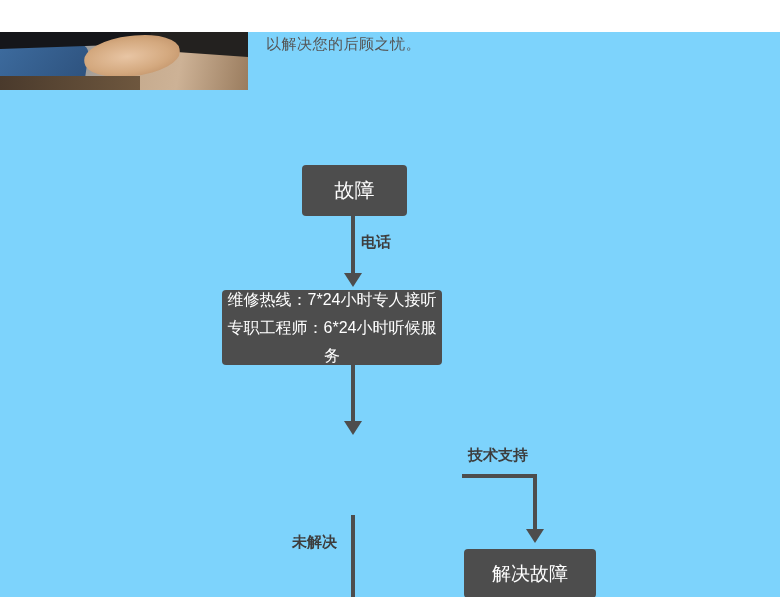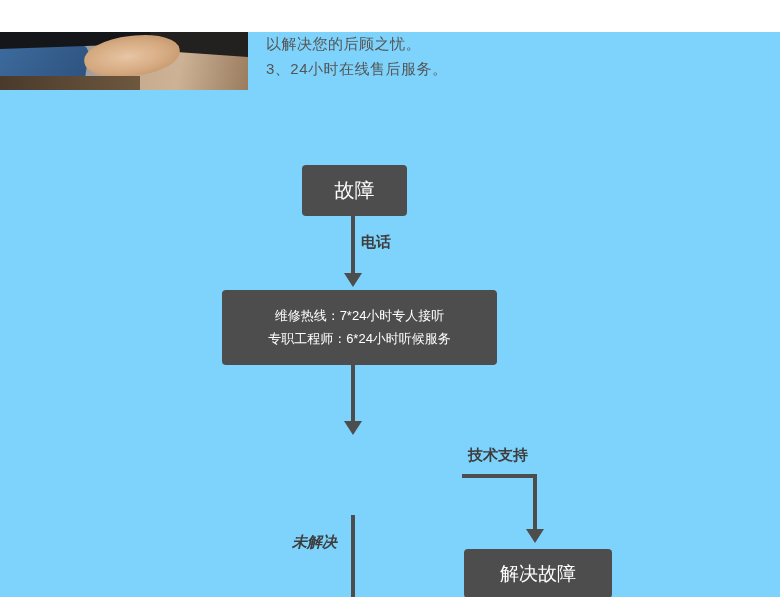--- a/index.html
+++ b/index.html
@@ -70,23 +70,23 @@
     position: absolute;
     background: #4d4d4d;
     color: #ffffff;
     border-radius: 4px;
     display: flex; flex-direction: column;
     align-items: center; justify-content: center;
     text-align: center;
     line-height: 1.75;
   }
   .node-fault   { left: 302px; top: 133px; width: 105px; height: 51px; font-size: 20px; }
-  .node-hotline { left: 222px; top: 258px; width: 275px; height: 75px; font-size: 13px; justify-content: center; }
+  .node-hotline { left: 222px; top: 258px; width: 220px; height: 75px; font-size: 16px; justify-content: center; }
   .node-engineer{ left: 246px; top: 407px; width: 216px; height: 76px; font-size: 16px; }
-  .node-resolved{ left: 464px; top: 517px; width: 148px; height: 49px; font-size: 19px; }
+  .node-resolved{ left: 464px; top: 517px; width: 132px; height: 49px; font-size: 19px; }
   .node-bottom-partial {
     position: absolute; left: 223px; top: 592px;
     width: 262px; height: 14px;
     background: #4d4d4d; border-radius: 5px 5px 0 0;
   }
 
   .vline {
     position: absolute; width: 4px; background: #4d4d4d;
   }
   .hline {
@@ -109,37 +109,36 @@
   .ah-4   { left: 344px; top: 573px; }
 
   .flow-label {
     position: absolute;
     font-size: 15px; font-weight: bold;
     color: #3d3d3d;
     white-space: nowrap;
   }
   .label-phone        { left: 361px; top: 201px; }
   .label-tech-support { left: 468px; top: 414px; font-family: Liberation Mono, monospace; }
-  .label-unresolved   { left: 292px; top: 501px; font-style: italic; }
+  .label-unresolved   { left: 292px; top: 501px; }
 </style>
 </head>
 <body>
 
 <div class="stage">
 
   <div class="photo">
     <div class="photo-shirt"></div>
     <div class="photo-dark-top"></div>
     <div class="photo-sleeve-dark"></div>
     <div class="photo-hands"></div>
     <div class="photo-desk"></div>
   </div>
 
   <div class="intro-line intro-line-1">以解决您的后顾之忧。</div>
-  <div class="intro-line intro-line-2">3、24小时在线售后服务。</div>
 
   <div class="node node-fault">
     <span>故障</span>
   </div>
 
   <div class="vline line-1"></div>
   <div class="arrowhead-down ah-1"></div>
   <div class="flow-label label-phone">电话</div>
 
   <div class="node node-hotline">

